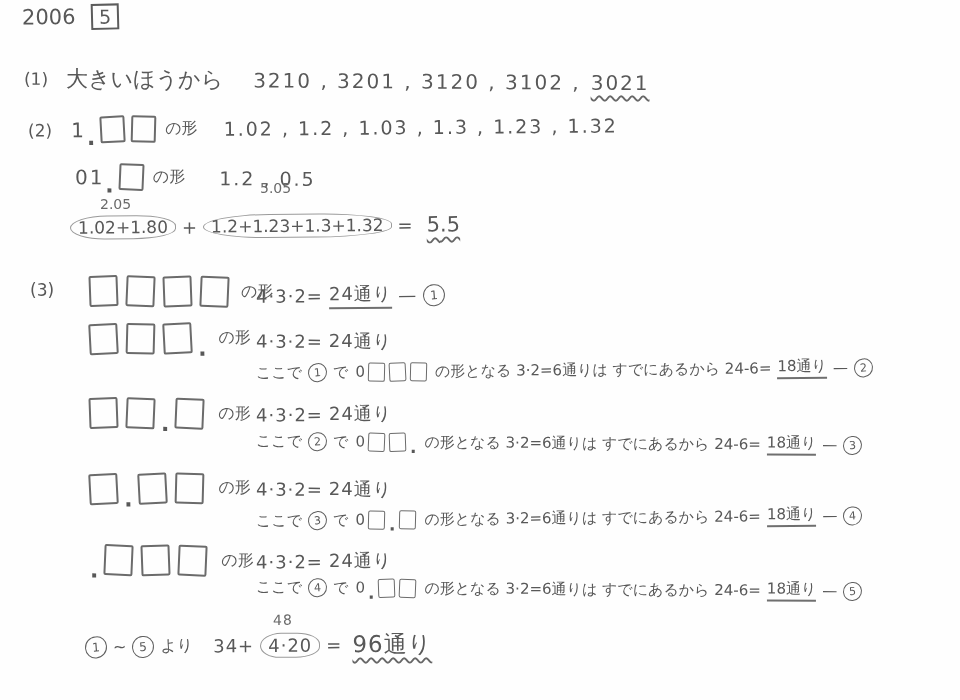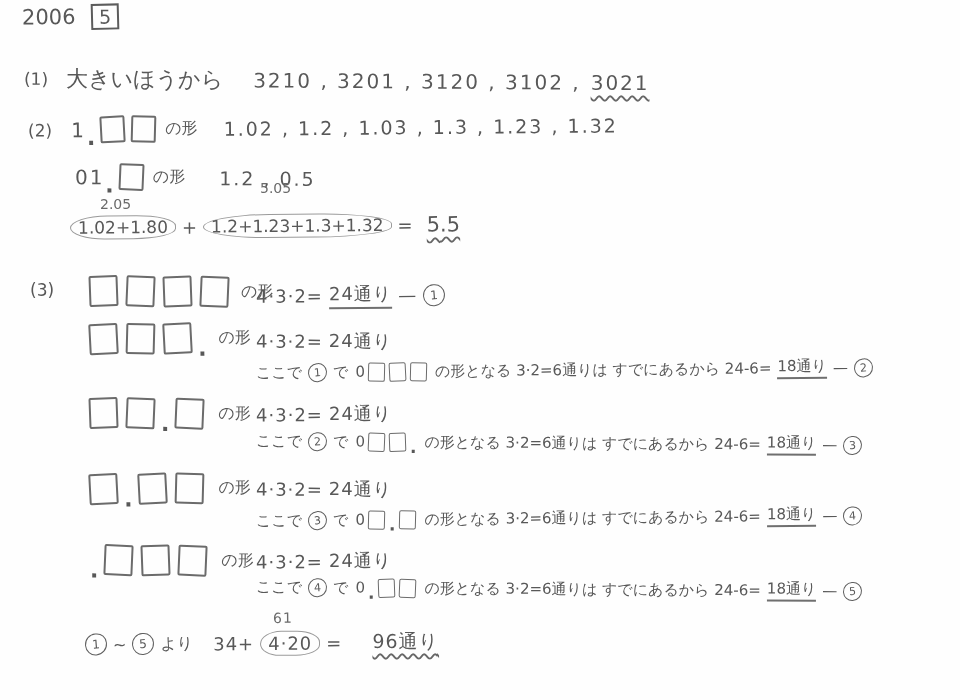--- a/index.html
+++ b/index.html
@@ -233,20 +233,20 @@
     <span class="circ circ-sm">5</span>
   </div>
 
   <div class="line rot-a gap6" style="left:85px;top:630px;">
     <span class="circ">1</span>
     <span class="jp">~</span>
     <span class="circ">5</span>
     <span class="jp">より</span>
     <span class="calc" style="margin-left:14px;">34+</span>
     <span class="oval calc">
-      <span class="annot" style="top:-22px;left:12px;">61</span>
+      <span class="annot" style="top:-22px;left:12px;">48</span>
       <span>4·20</span>
     </span>
     <span class="calc">=</span>
-    <span class="calc wavy" style="font-size:19px;margin-left:24px;">96通り</span>
+    <span class="calc wavy" style="font-size:23px;margin-left:4px;">96通り</span>
   </div>
 
 </div>
 
 </body></html>

